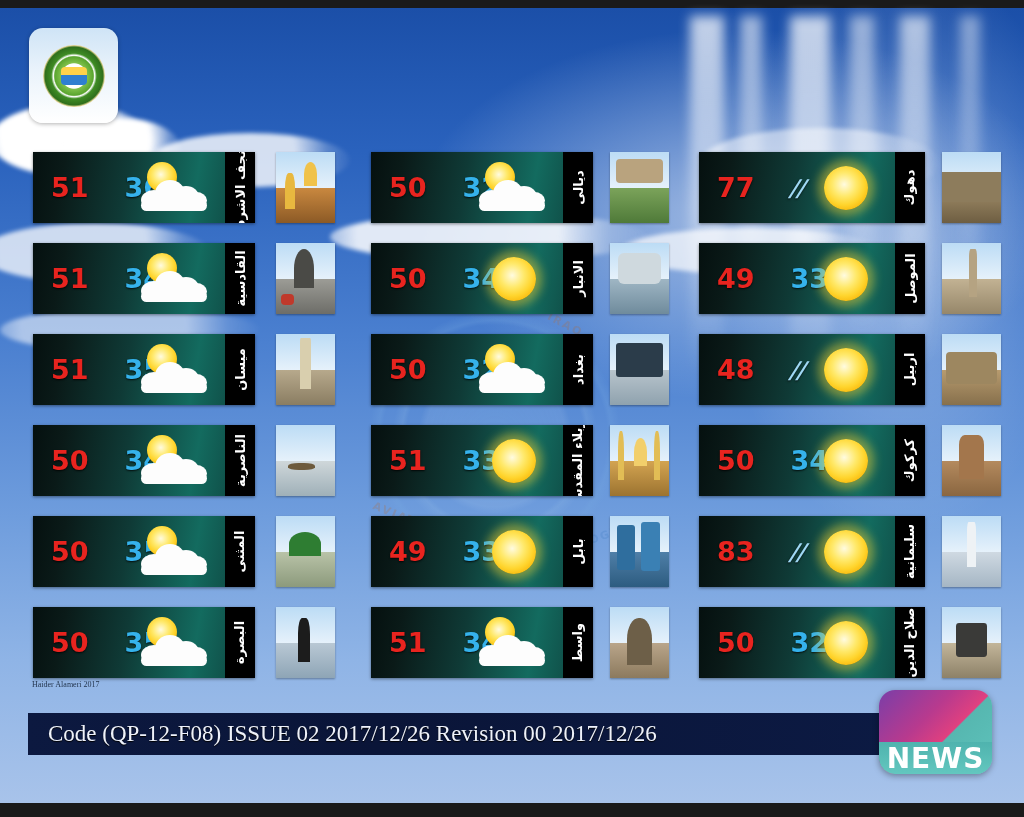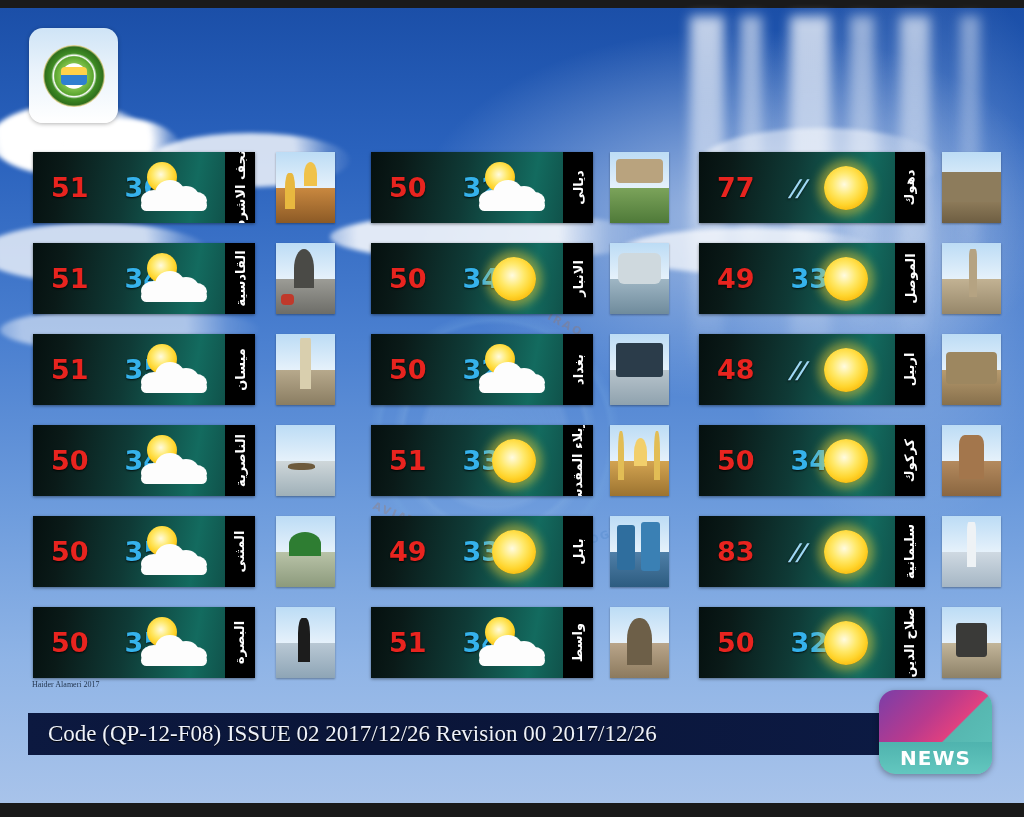--- a/index.html
+++ b/index.html
@@ -168,21 +168,21 @@
     font-family:"DejaVu Sans","Liberation Sans",sans-serif;
   }
   #news-logo .sup{
     position:absolute;left:12px;top:5px;color:#fff;font-size:10px;font-weight:bold;direction:rtl;
   }
   #news-logo .bot{
     position:absolute;left:0;bottom:0;width:100%;height:38%;
     background:linear-gradient(#4fb3ae,#63c7bf);
     display:flex;align-items:center;justify-content:center;
   }
-  #news-logo .en{color:#fff;font-size:20px;font-weight:bold;letter-spacing:1px;}
+  #news-logo .en{color:#fff;font-size:28px;font-weight:bold;letter-spacing:1px;}
   .topstrip{position:absolute;left:0;top:0;width:1024px;height:8px;background:#1a1a1a;}
   .botstrip{position:absolute;left:0;bottom:0;width:1024px;height:14px;background:#1a1a1a;}
 </style>
 </head>
 <body>
 
 <div id="screen">
 
   <div class="topstrip"></div>
 

